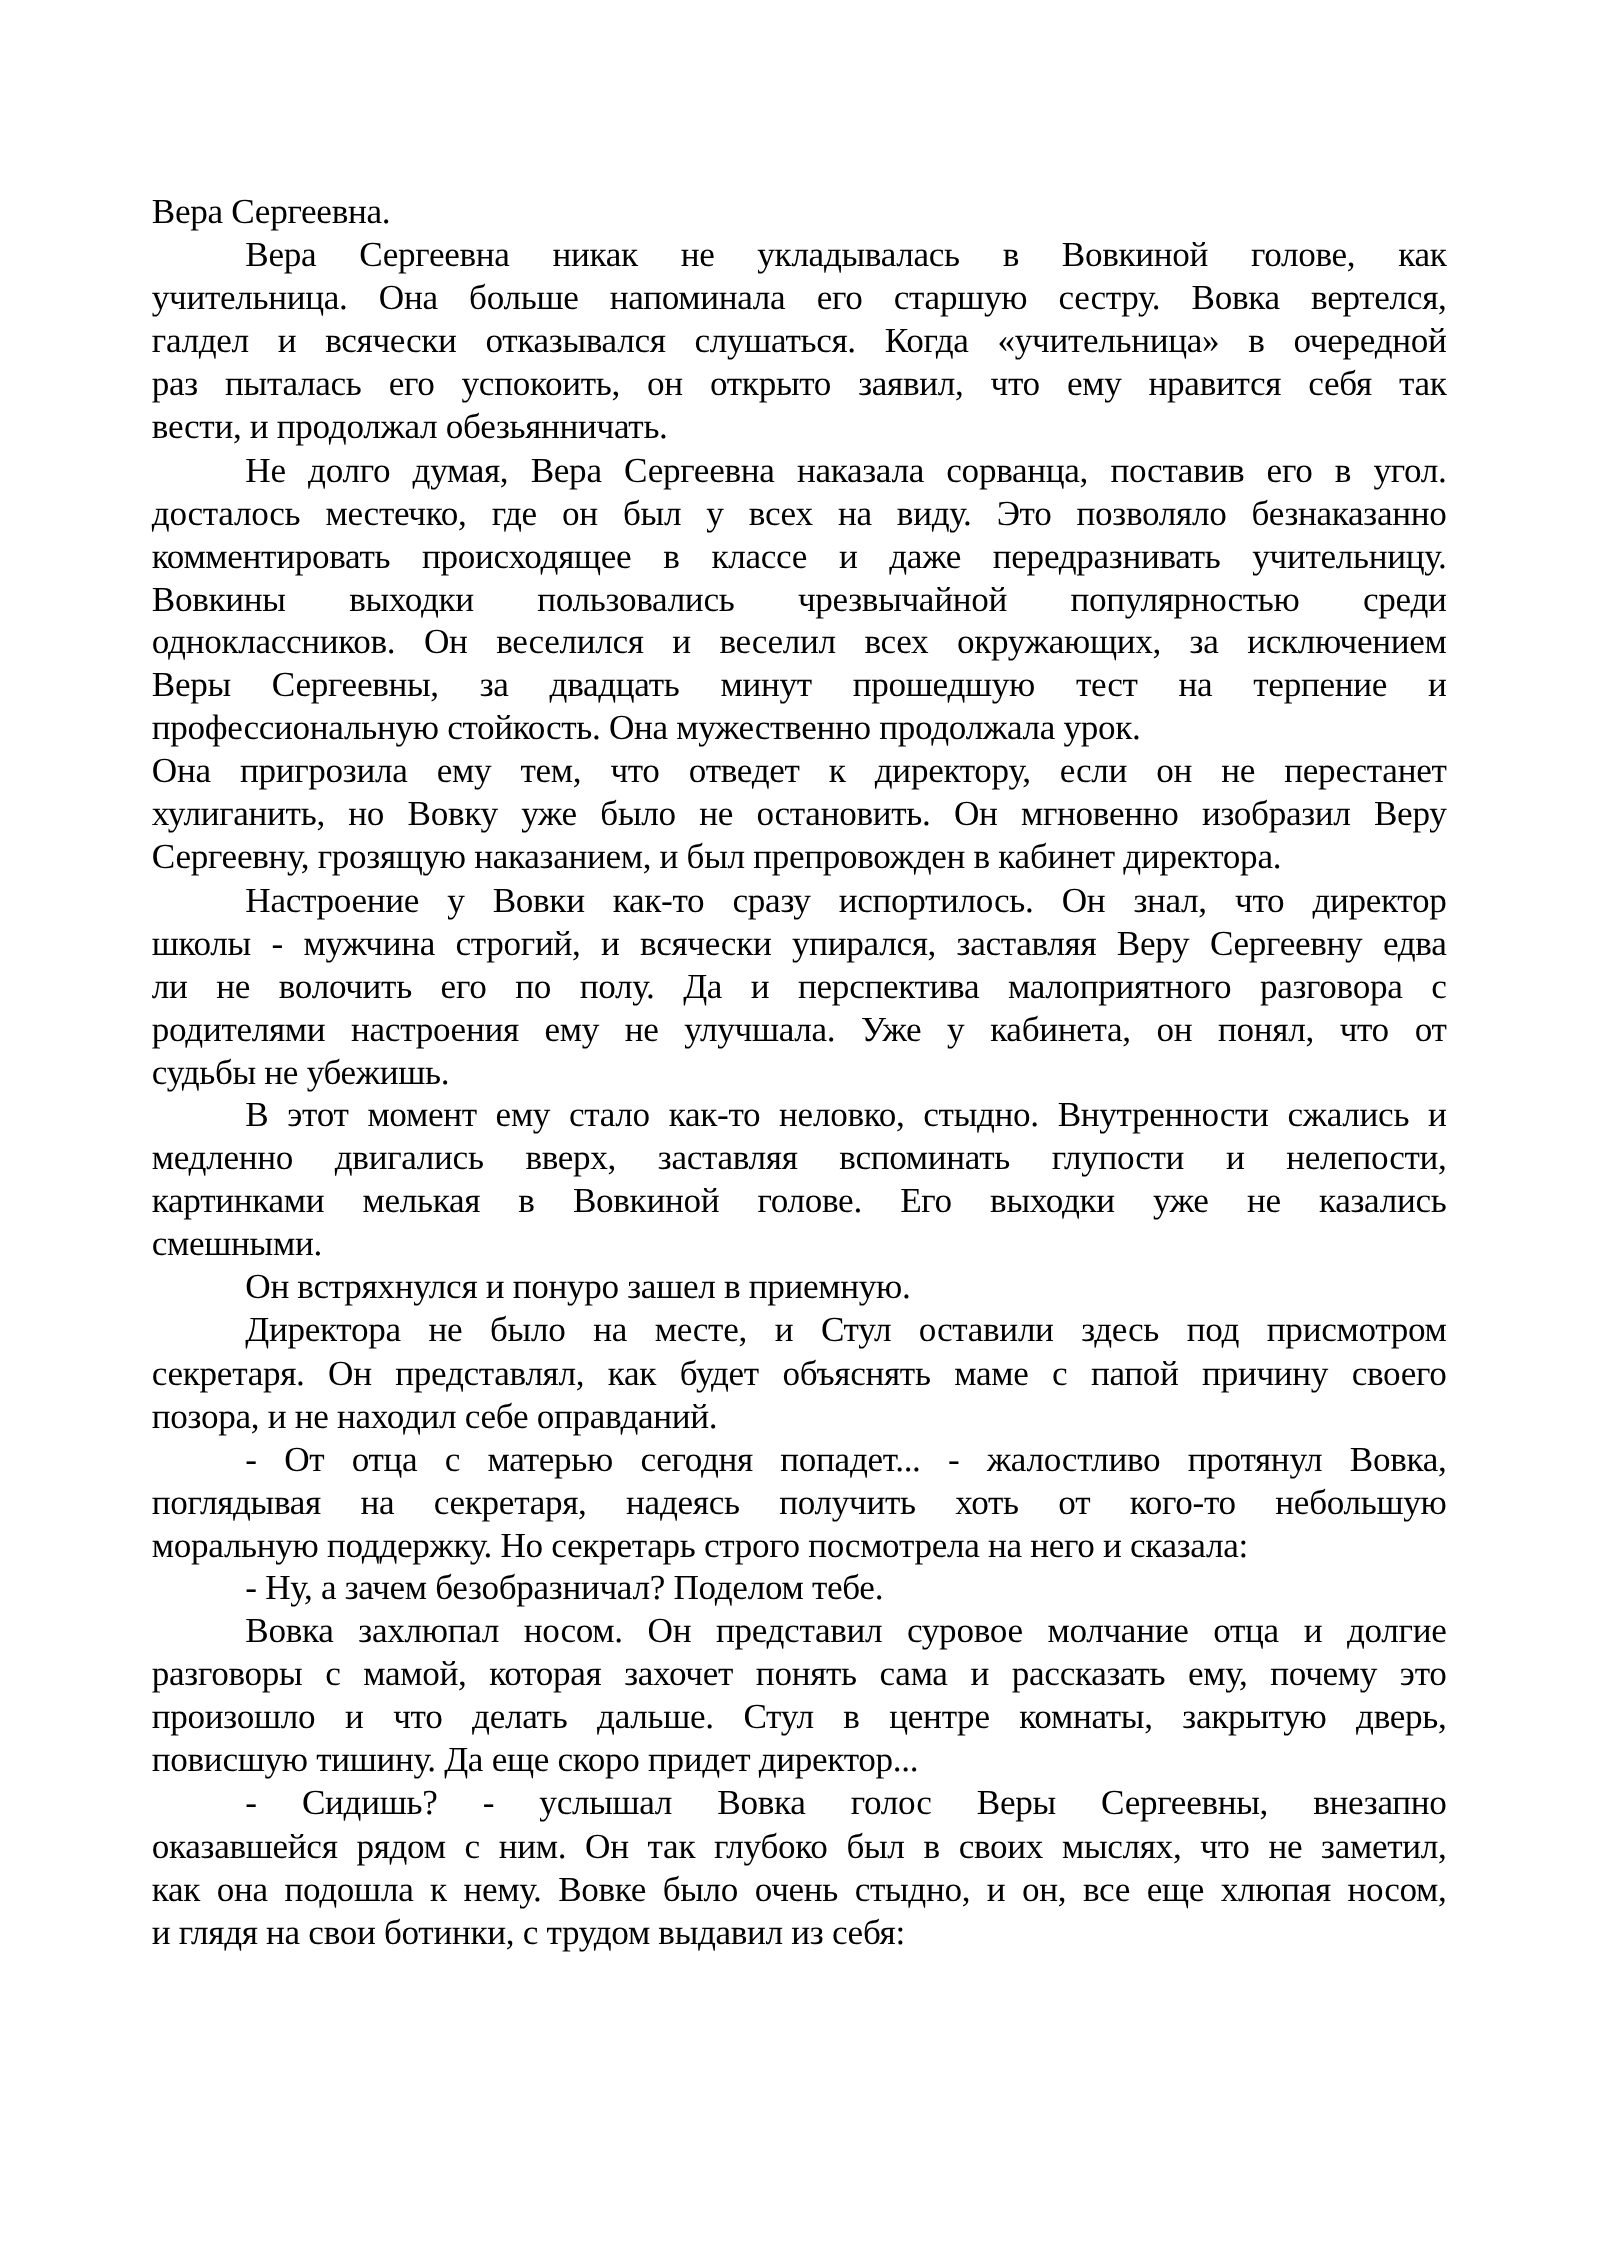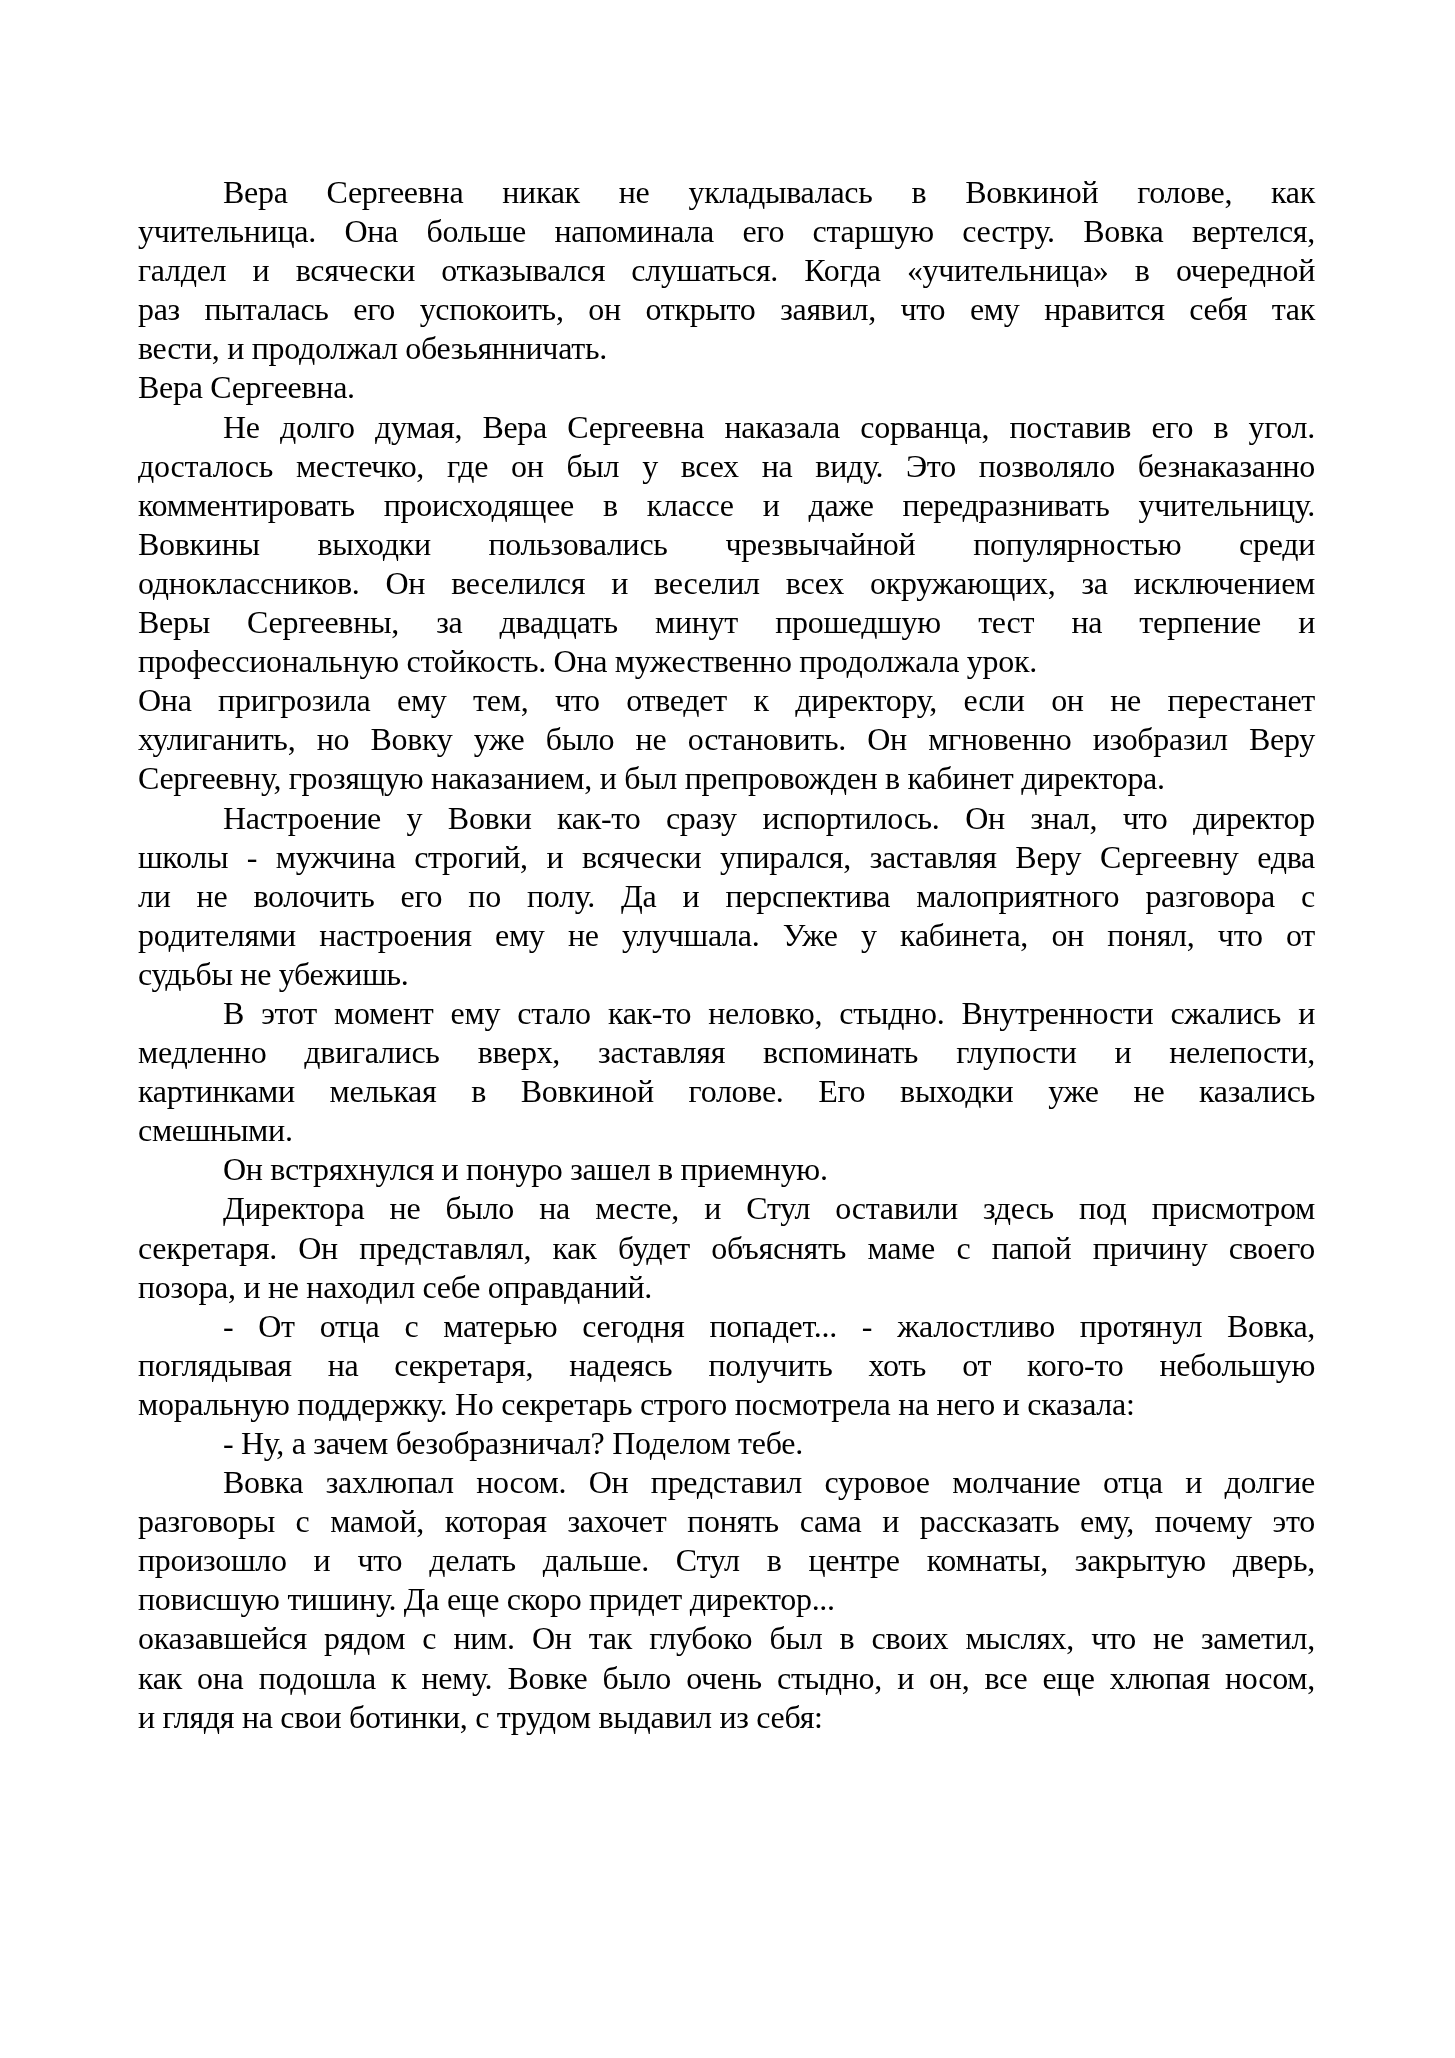--- a/index.html
+++ b/index.html
@@ -41,28 +41,28 @@
   .line.indented {
     padding-left: 85px;
   }
 </style>
 </head>
 <body>
 
 <div class="page">
   <div class="text-block">
       <div class="para">
+        <div class="line para-end">Вера Сергеевна.</div>
+      </div>
+      <div class="para">
         <div class="line indented">Вера Сергеевна никак не укладывалась в Вовкиной голове, как</div>
         <div class="line">учительница. Она больше напоминала его старшую сестру. Вовка вертелся,</div>
         <div class="line">галдел и всячески отказывался слушаться. Когда «учительница» в очередной</div>
         <div class="line">раз пыталась его успокоить, он открыто заявил, что ему нравится себя так</div>
         <div class="line para-end">вести, и продолжал обезьянничать.</div>
-      </div>
-      <div class="para">
-        <div class="line para-end">Вера Сергеевна.</div>
       </div>
       <div class="para">
         <div class="line indented">Не долго думая, Вера Сергеевна наказала сорванца, поставив его в угол.</div>
         <div class="line">досталось местечко, где он был у всех на виду. Это позволяло безнаказанно</div>
         <div class="line">комментировать происходящее в классе и даже передразнивать учительницу.</div>
         <div class="line">Вовкины выходки пользовались чрезвычайной популярностью среди</div>
         <div class="line">одноклассников. Он веселился и веселил всех окружающих, за исключением</div>
         <div class="line">Веры Сергеевны, за двадцать минут прошедшую тест на терпение и</div>
         <div class="line para-end">профессиональную стойкость. Она мужественно продолжала урок.</div>
       </div>
@@ -100,18 +100,19 @@
       <div class="para">
         <div class="line para-end indented">- Ну, а зачем безобразничал? Поделом тебе.</div>
       </div>
       <div class="para">
         <div class="line indented">Вовка захлюпал носом. Он представил суровое молчание отца и долгие</div>
         <div class="line">разговоры с мамой, которая захочет понять сама и рассказать ему, почему это</div>
         <div class="line">произошло и что делать дальше. Стул в центре комнаты, закрытую дверь,</div>
         <div class="line para-end">повисшую тишину. Да еще скоро придет директор...</div>
       </div>
       <div class="para">
+        <div class="line indented">- Сидишь? - услышал Вовка голос Веры Сергеевны, внезапно</div>
         <div class="line">оказавшейся рядом с ним. Он так глубоко был в своих мыслях, что не заметил,</div>
         <div class="line">как она подошла к нему. Вовке было очень стыдно, и он, все еще хлюпая носом,</div>
         <div class="line para-end">и глядя на свои ботинки, с трудом выдавил из себя:</div>
       </div>
     </div>
 </div>
 
 </body></html>

